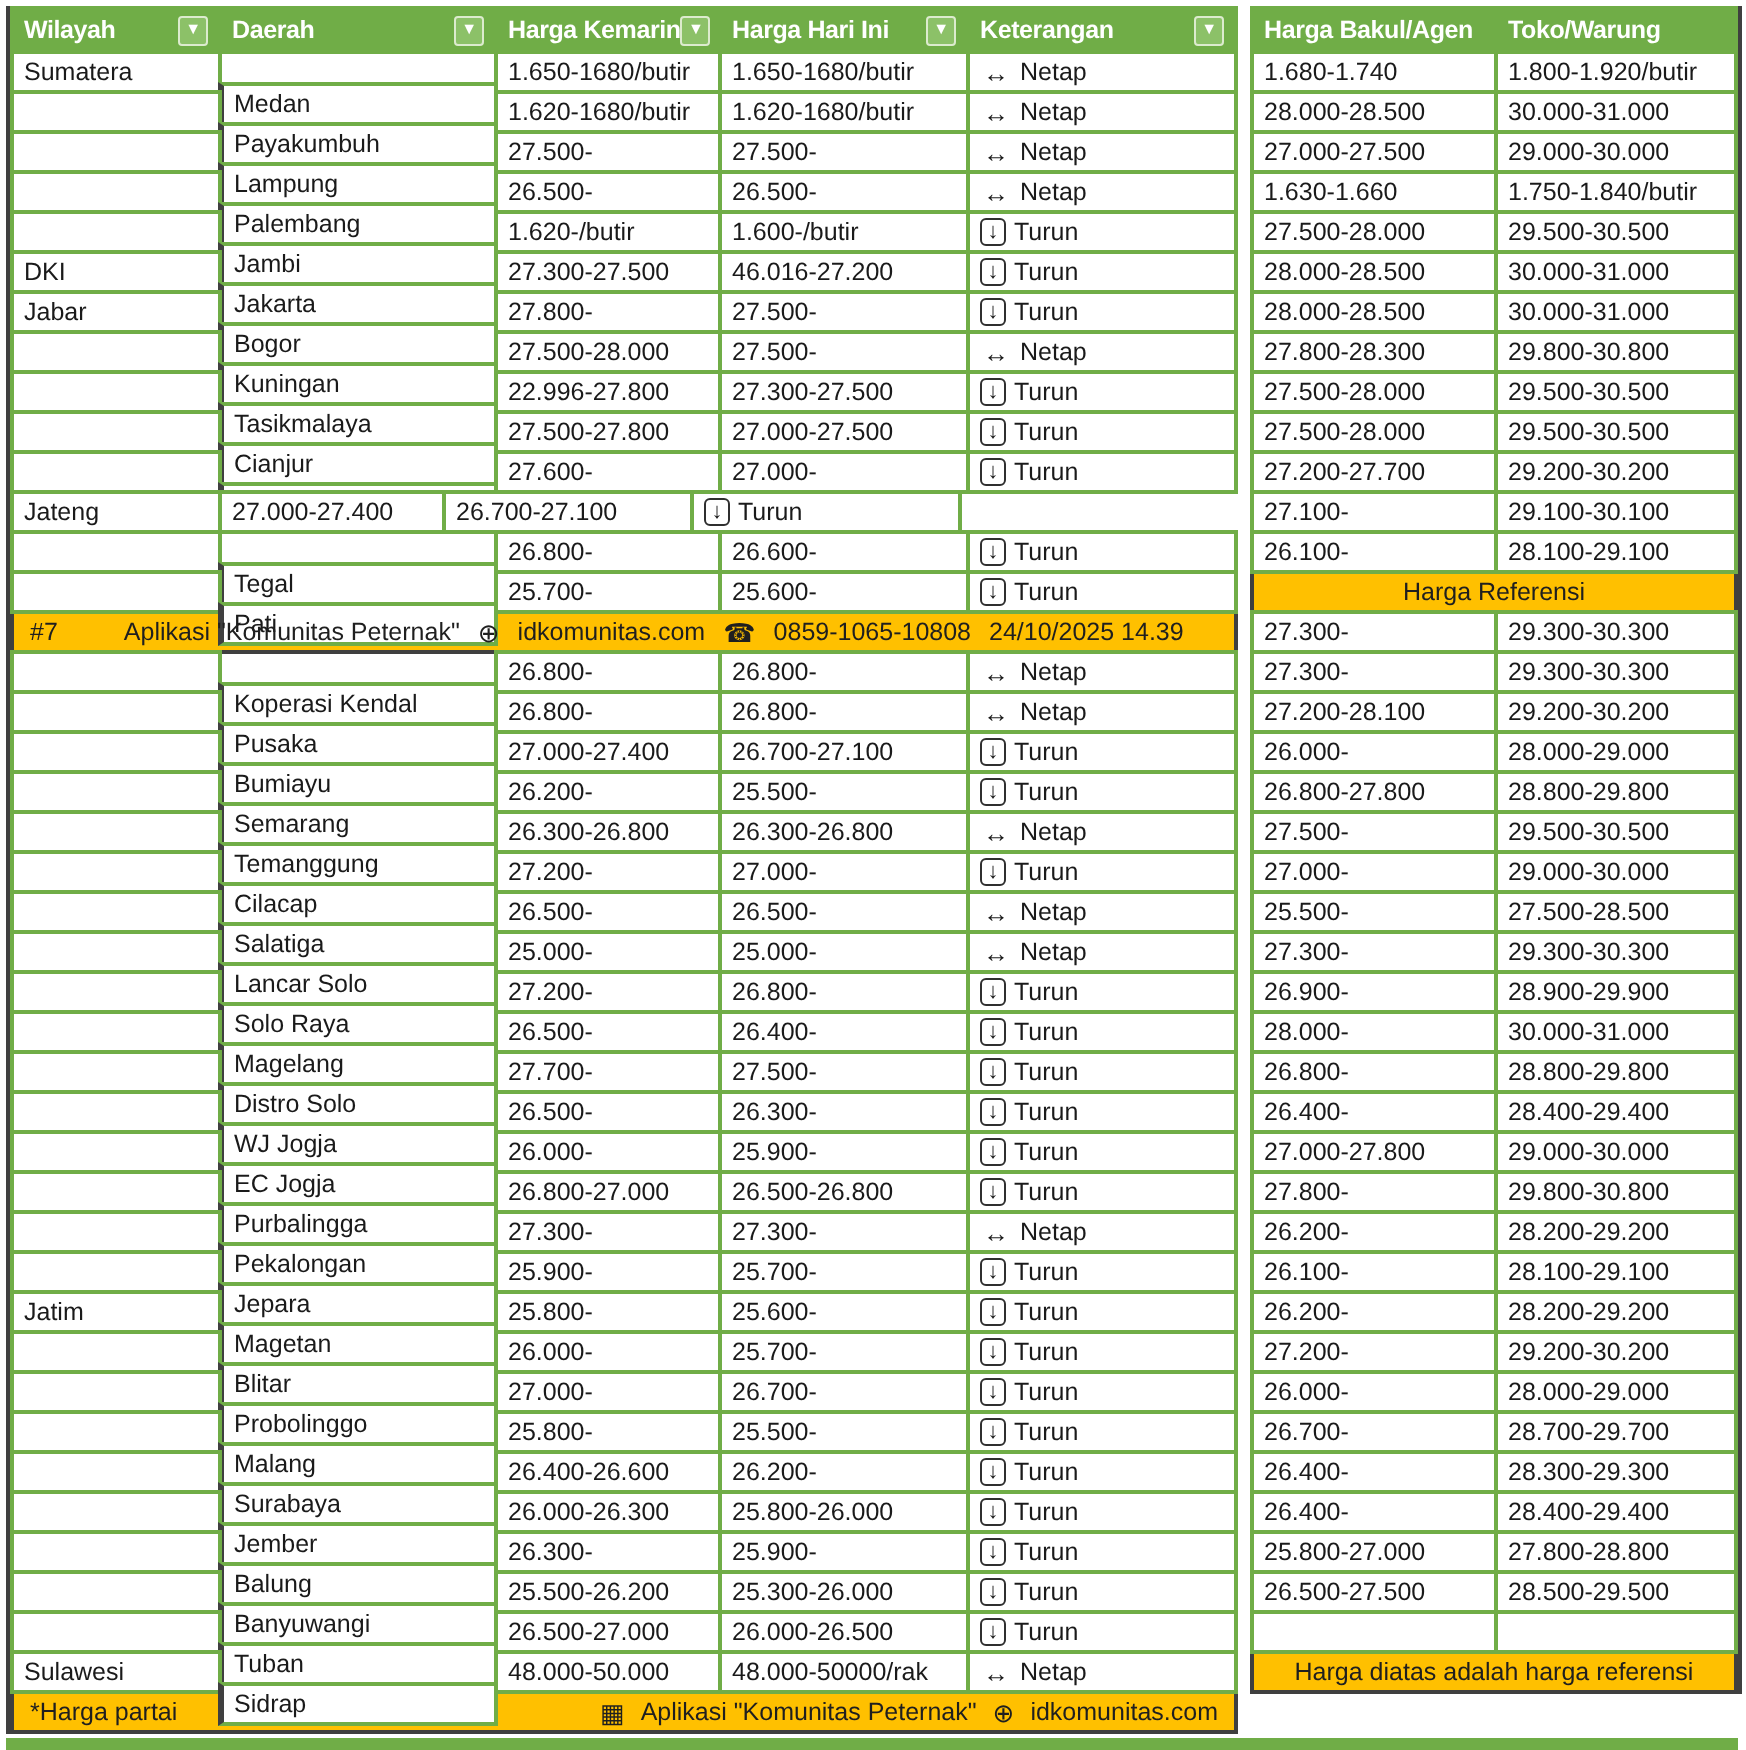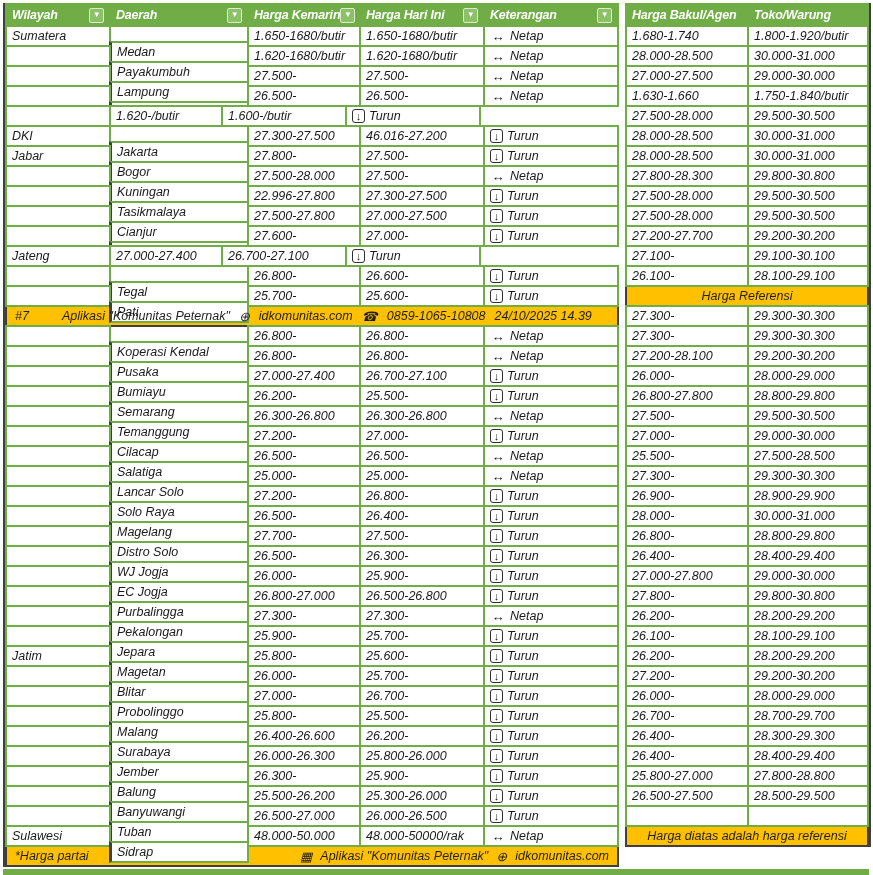--- a/index.html
+++ b/index.html
@@ -1,20 +1,20 @@
 <!DOCTYPE html>
 <html><head>
 <meta charset="utf-8">
 <style>
   :root{
     --grn:#70AD47; --org:#FFC000; --dark:#3F3F3F; --txt:#1A1A1A;
   }
   *{box-sizing:border-box;}
   body{margin:0;background:#fff;font-family:"Liberation Sans",sans-serif;color:var(--txt);}
-  .page{width:873px;height:875px;padding:3px 4px 0 3px;overflow:hidden;font-style:italic;}
+  .page{width:873px;height:875px;padding:3px 4px 0 3px;overflow:hidden;}
   .sheet{display:flex;align-items:flex-start;}
   .main{width:616px;border-left:2px solid var(--dark);margin-right:6px;}
   .right{width:246px;border-right:2px solid var(--dark);}
   .main>div+div,.right>div+div{margin-top:-2px;}
   .r{display:flex;height:22px;}
   .hr{height:24px;}
   .c{height:100%;background:#fff;border:2px solid var(--grn);padding:0 5px;
      font-size:12.5px;white-space:nowrap;overflow:hidden;display:flex;align-items:center;}
   .c+.c{margin-left:-2px;}
   .w0{width:106px}.w1{width:140px}.w2{width:114px}.w3{width:126px}.w4{width:136px}
@@ -110,20 +110,21 @@
           <div class="c w1 dl">Palembang</div>
           <div class="c w2">26.500-</div>
           <div class="c w3">26.500-</div>
           <div class="c w4">
             <span class="ki">↔</span>
             <span class="kl">Netap</span>
           </div>
         </div>
         <div class="r">
           <div class="c w0"></div>
+          <div class="c w1 dl">Jambi</div>
           <div class="c w2">1.620-/butir</div>
           <div class="c w3">1.600-/butir</div>
           <div class="c w4">
             <span class="ki boxed">↓</span>
             <span class="kl">Turun</span>
           </div>
         </div>
         <div class="r">
           <div class="c w0">DKI</div>
           <div class="c w1 dl">Jakarta</div>

